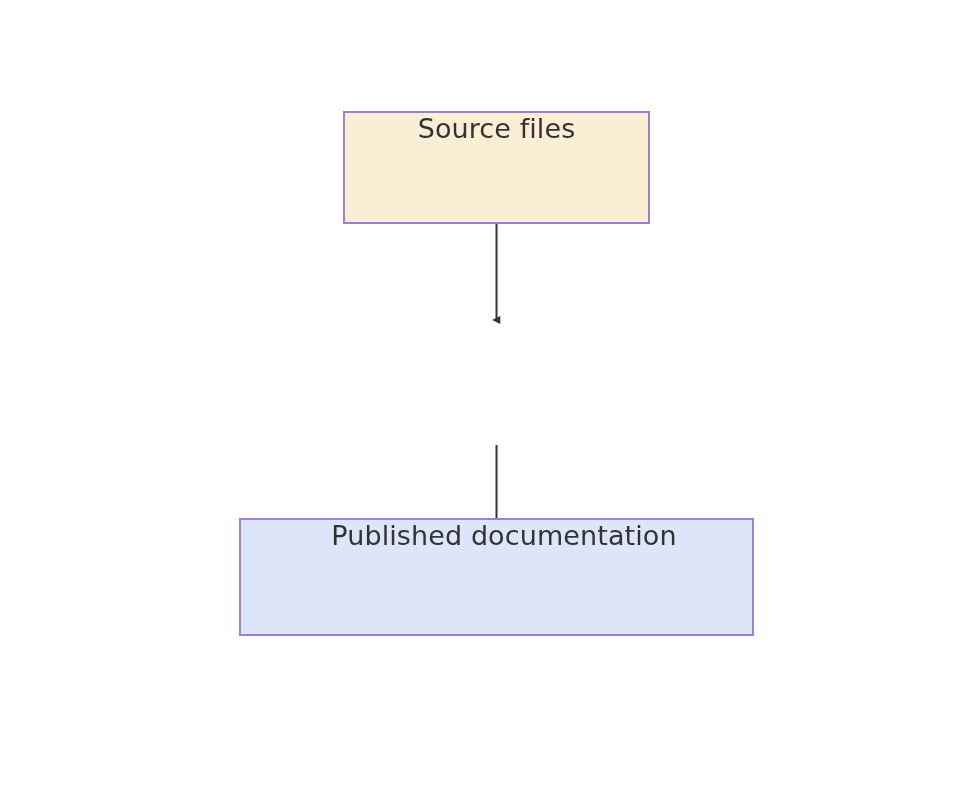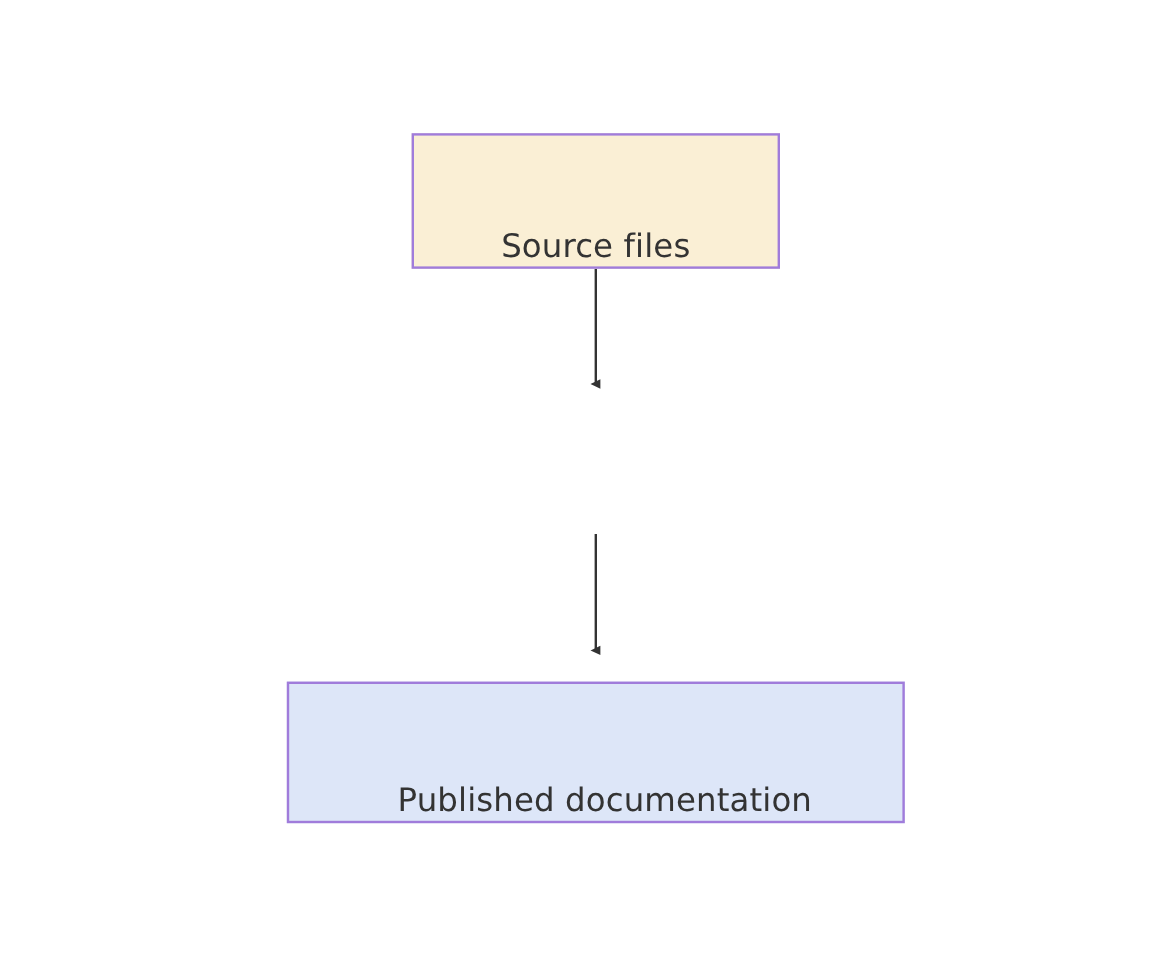--- a/index.html
+++ b/index.html
@@ -25,21 +25,21 @@
     top: 0;
     left: 0;
     width: 980px;
     height: 794px;
     display: block;
   }
   .node-box {
     position: absolute;
     box-sizing: border-box;
     display: flex;
-    align-items: flex-end;
+    align-items: flex-start;
     justify-content: center;
     border-style: solid;
     border-width: 2px;
   }
   .node-label {
     font-family: "DejaVu Sans", sans-serif;
     font-size: 27px;
     line-height: 1.2;
     color: #333333;
     white-space: nowrap;
@@ -52,21 +52,21 @@
     height: 113px;
   }
   #node-openapi-documents {
     left: 281px;
     top: 330px;
     width: 431px;
     height: 115px;
   }
   #node-published-documentation {
     left: 239px;
-    top: 568px;
+    top: 518px;
     width: 515px;
     height: 118px;
     padding-left: 15px;
   }
 </style>
 </head>
 <body>
 
 <div id="diagram-canvas">
 

